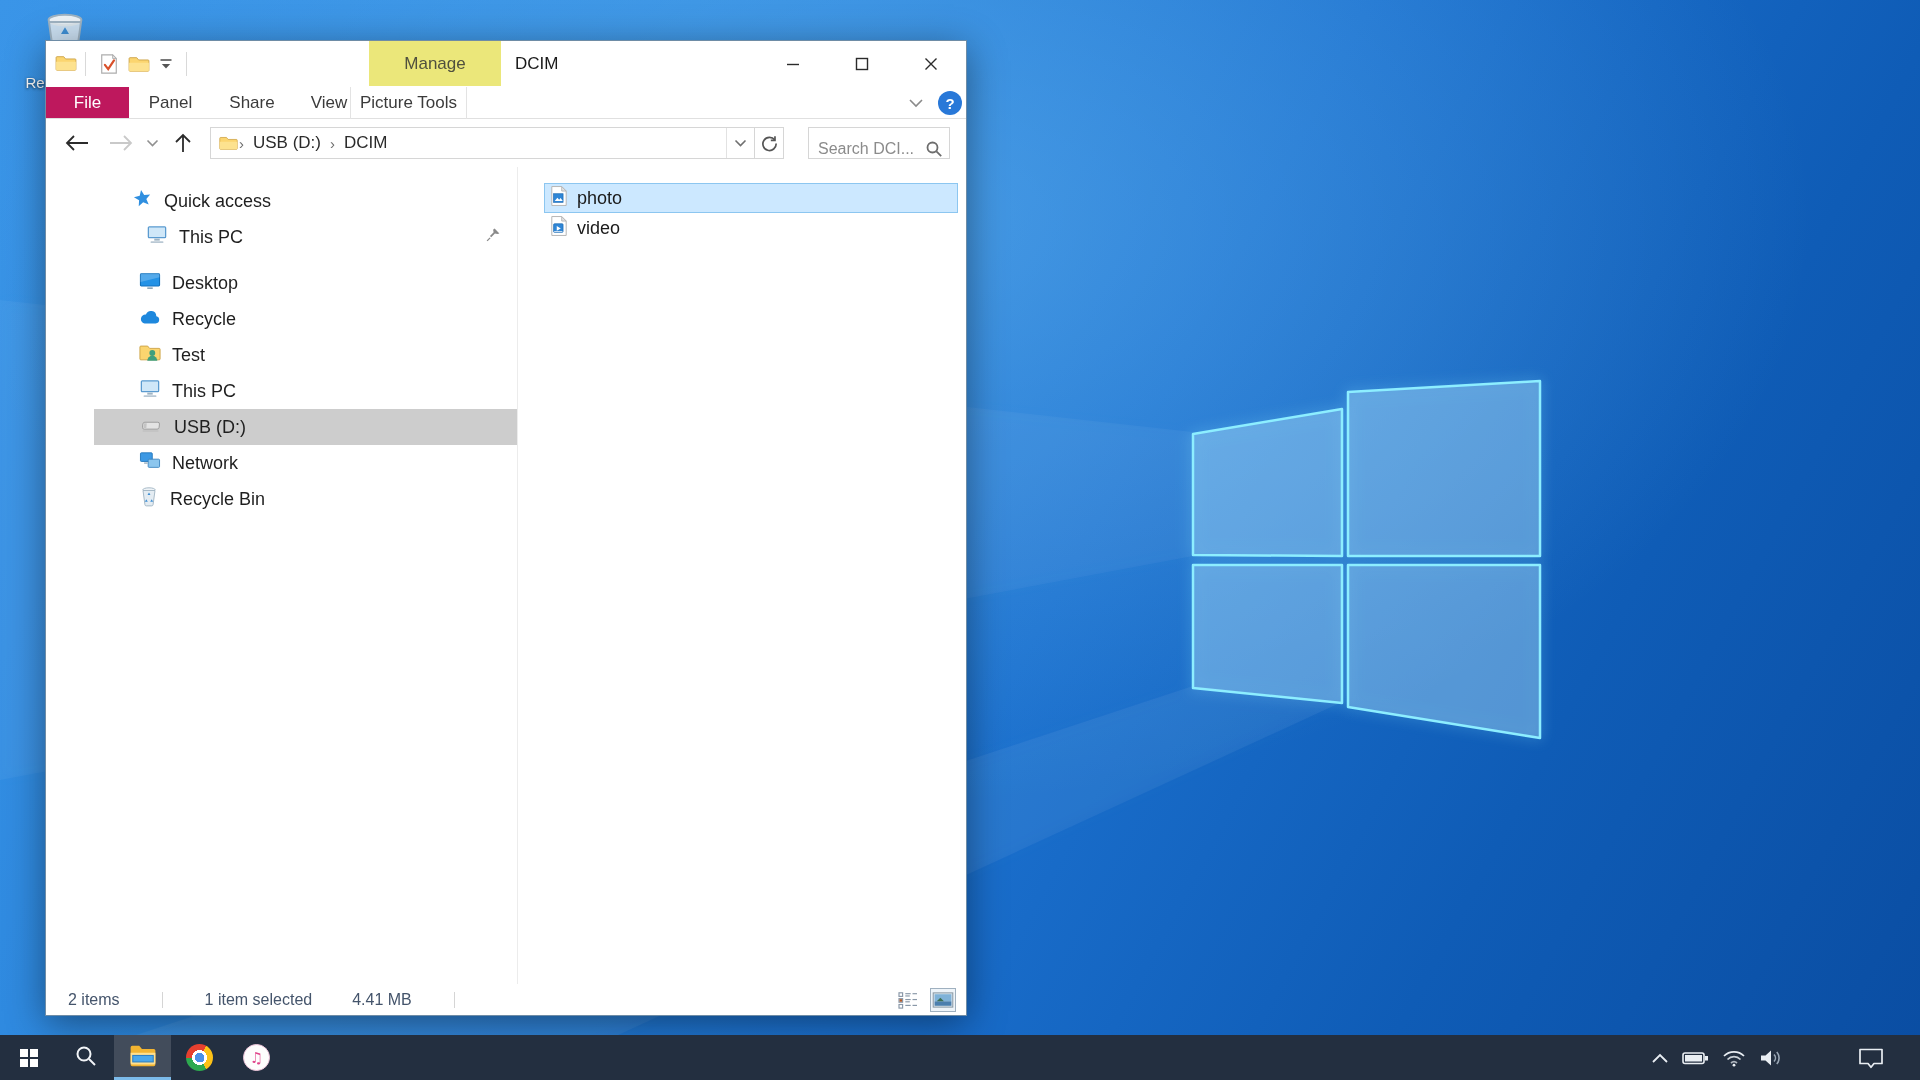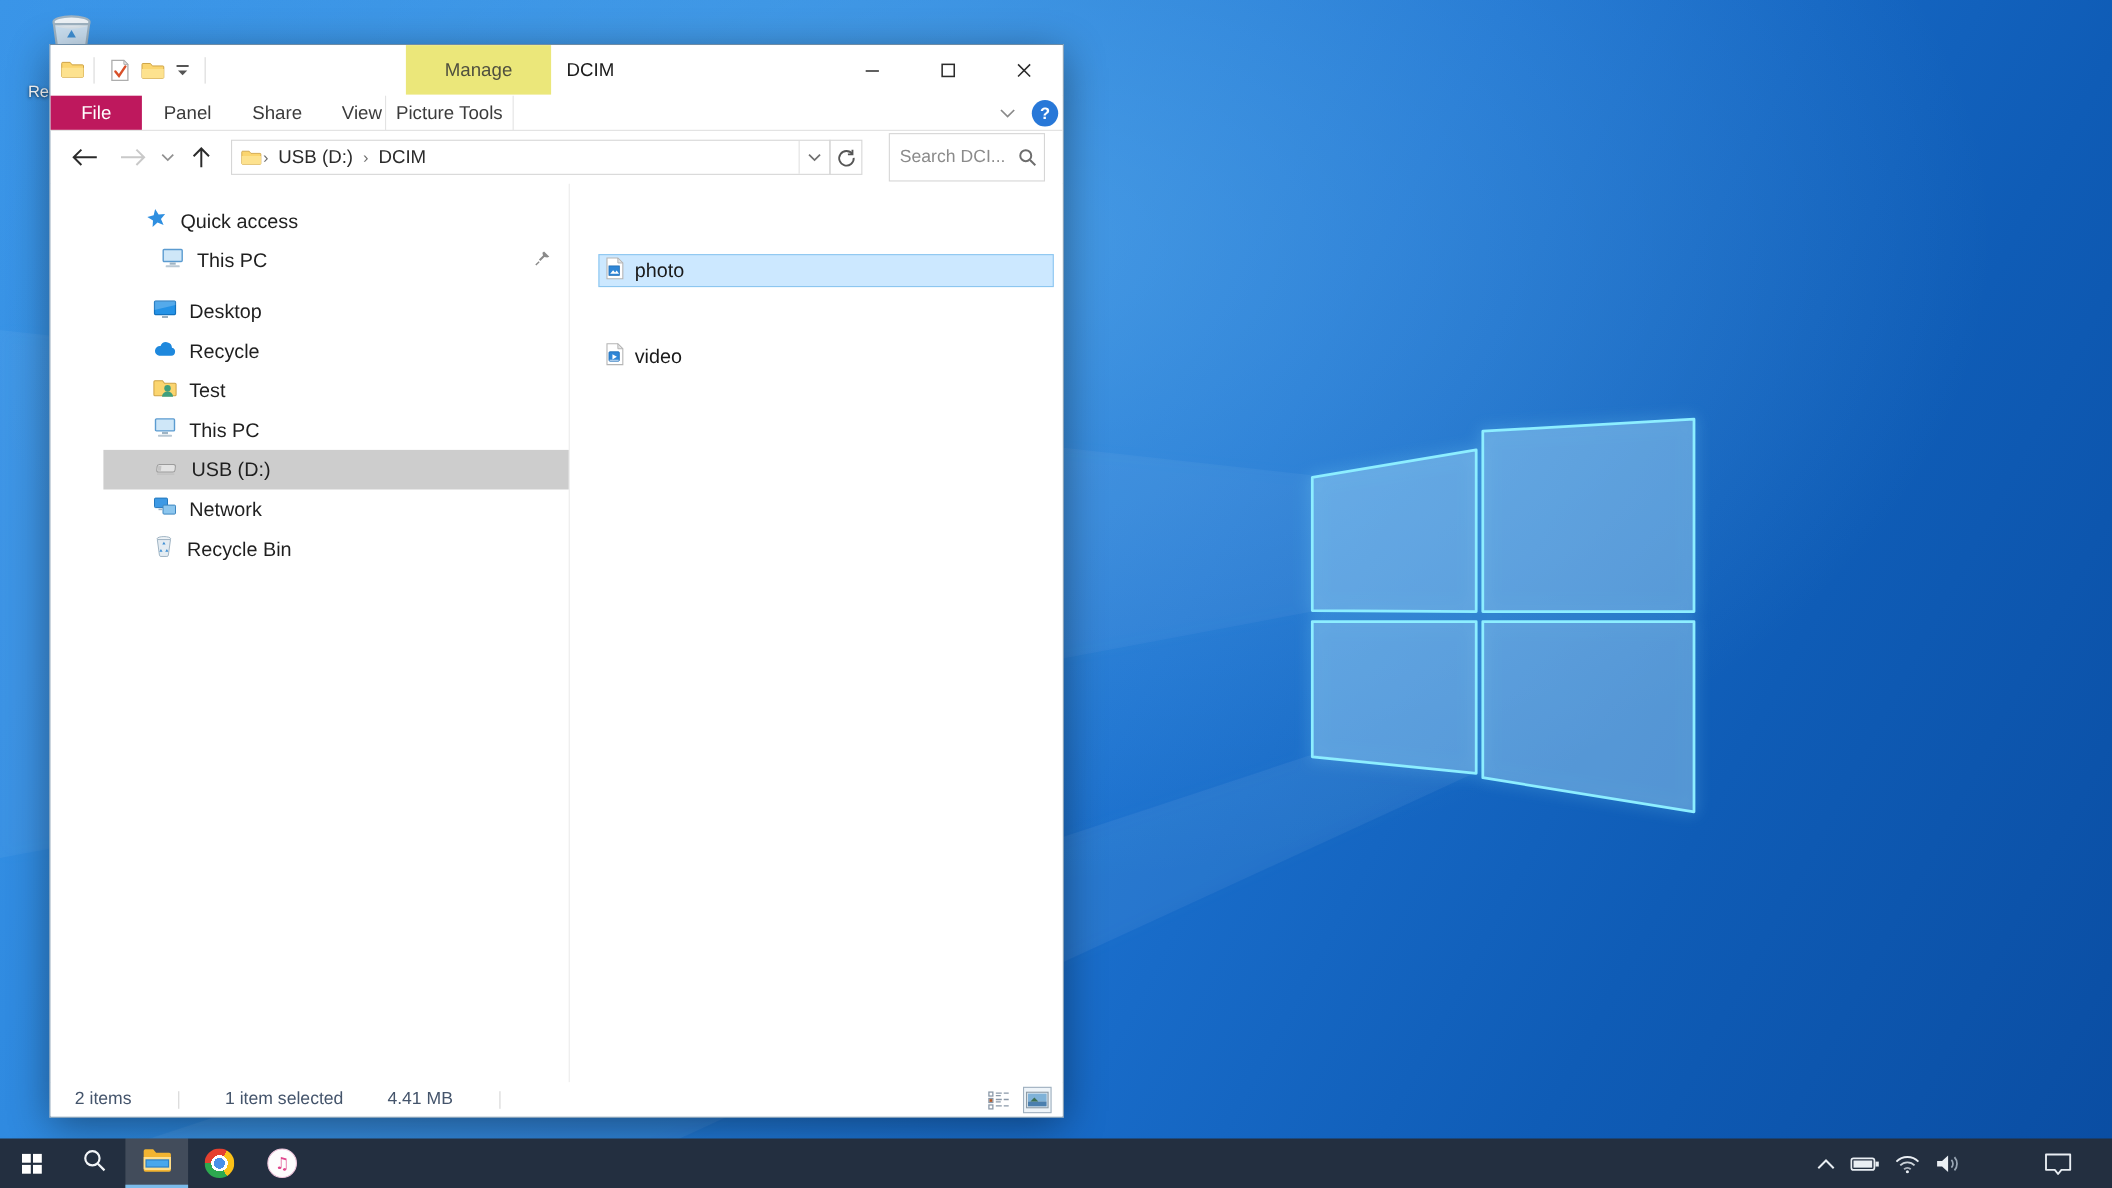--- a/index.html
+++ b/index.html
@@ -58,40 +58,40 @@
     padding:0 16px; background:#fff; }
   .nav-btn { display:flex; align-items:center; justify-content:center; flex:0 0 auto; }
   .addressbox { flex:1 1 auto; height:32px; border:1px solid #d6d6d6; display:flex;
     align-items:center; margin-left:12px; }
   .addressbox .crumb { padding:0 8px; color:#2b2b2b; white-space:nowrap; }
   .crumb-sep { color:#6d6d6d; font-size:15px; padding:0 1px; }
   .addr-drop { margin-left:auto; width:28px; height:30px; border-left:1px solid #e2e2e2;
     display:flex; align-items:center; justify-content:center; }
   .refresh-btn { width:30px; height:32px; border:1px solid #d6d6d6; margin-left:-1px;
     display:flex; align-items:center; justify-content:center; flex:0 0 auto; }
-  .searchbox { width:142px; height:44px; border:1px solid #d6d6d6; margin-left:24px;
-    display:flex; align-items:center; flex:0 0 auto; padding:0 6px 0 9px; }
+  .searchbox { width:142px; height:32px; border:1px solid #d6d6d6; margin-left:24px;
+    display:flex; align-items:flex-end; flex:0 0 auto; padding:0 6px 0 9px; }
   .searchbox input { border:none; outline:none; width:100%; font-size:16px;
     font-family:inherit; color:#555; }
   .searchbox input::placeholder { color:#8b8b8b; opacity:1; }
 
   
   .content { flex:1 1 auto; display:flex; min-height:0; background:#fff;padding-left:48px; }
   .sidebar { width:424px; flex:0 0 424px; padding-top:16px; border-right:1px solid #ececec; }
   .side-row { height:36px; display:flex; align-items:center; gap:11px; padding-left:45px;
     font-size:18px; color:#1f1f1f; white-space:nowrap; }
   .side-row.qa-root { padding-left:38px; }
   .side-row.qa-child { padding-left:52px; }
   .side-row.group-end { margin-bottom:10px; }
   .side-row.selected { background:#cdcdcd; }
   .pin { margin-left:auto; margin-right:16px; }
 
   .main { flex:1 1 auto; padding:16px 8px 0 26px; }
   .file-row { height:30px; display:flex; align-items:center; padding-left:5px;
-    font-size:18px; color:#1a1a1a; border:1px solid transparent;margin-top:48px; }
+    font-size:18px; color:#1a1a1a; border:1px solid transparent; }
   .file-row.selected { background:#cce8ff; border-color:#8cc6f0; }
   .file-row .fname { margin-left:9px; }
 
   
   .statusbar { height:31px; flex:0 0 31px; display:flex; align-items:center;
     padding-left:22px; font-size:16px; color:#44546b; background:#fff;gap:28px; }
   .sb-sep { width:1px; height:16px; background:#d5d5d5; margin:0 14px; }
   .sb-size { margin-left:12px; }
   .view-toggles { margin-left:auto; margin-right:10px; display:flex; gap:9px; align-items:center; }
   .view-btn { width:26px; height:24px; display:flex; align-items:center; justify-content:center; }

